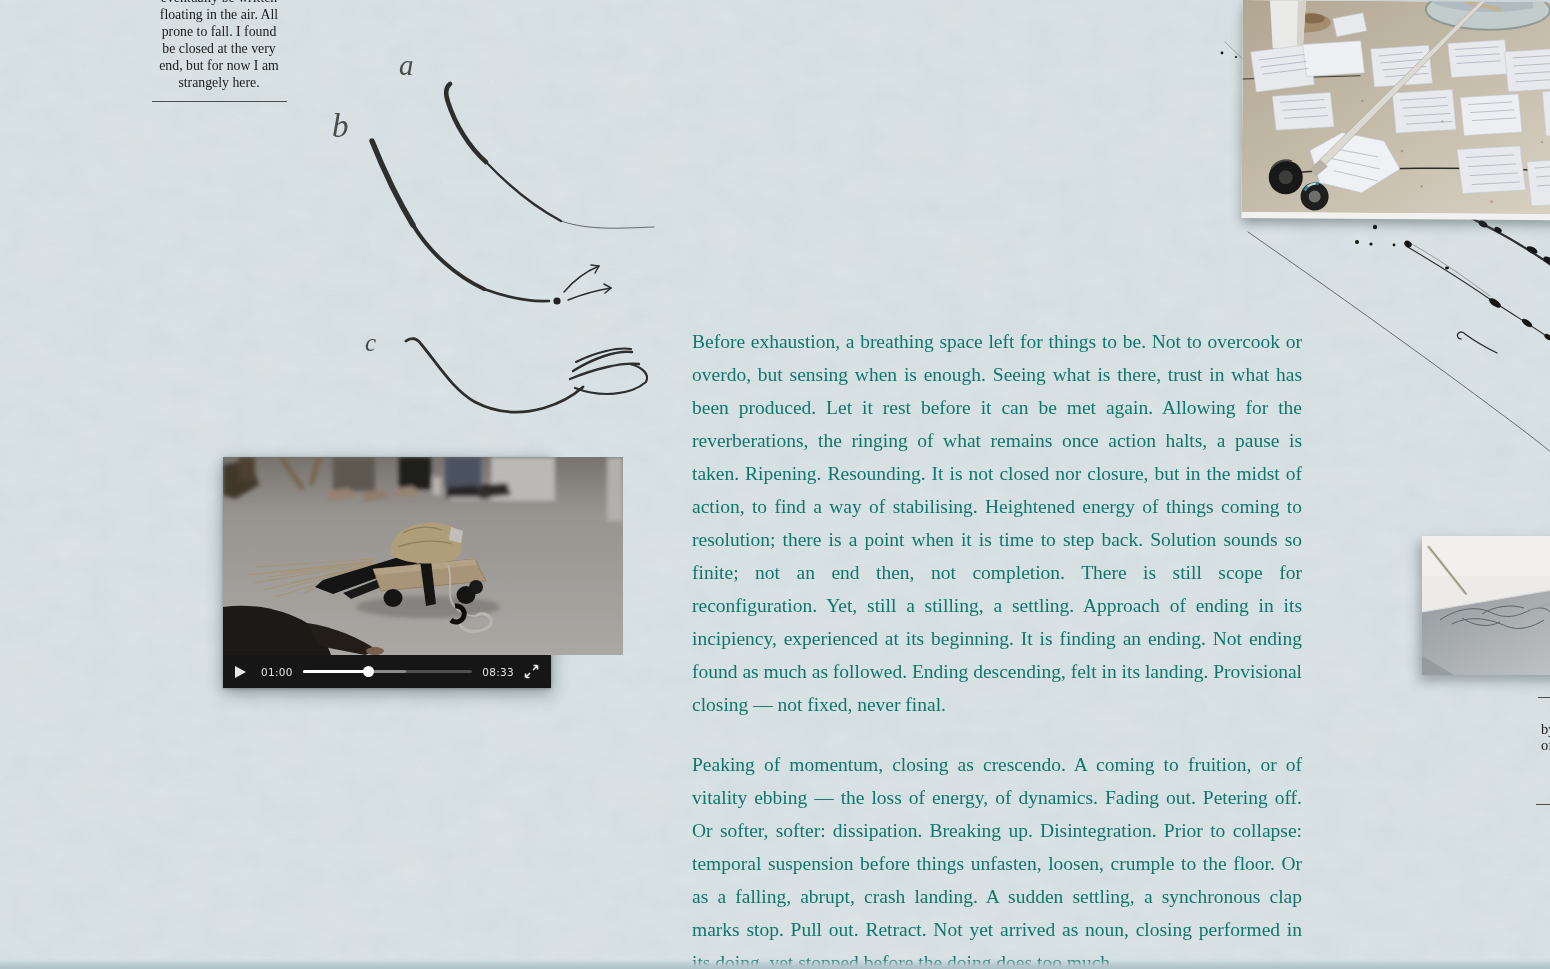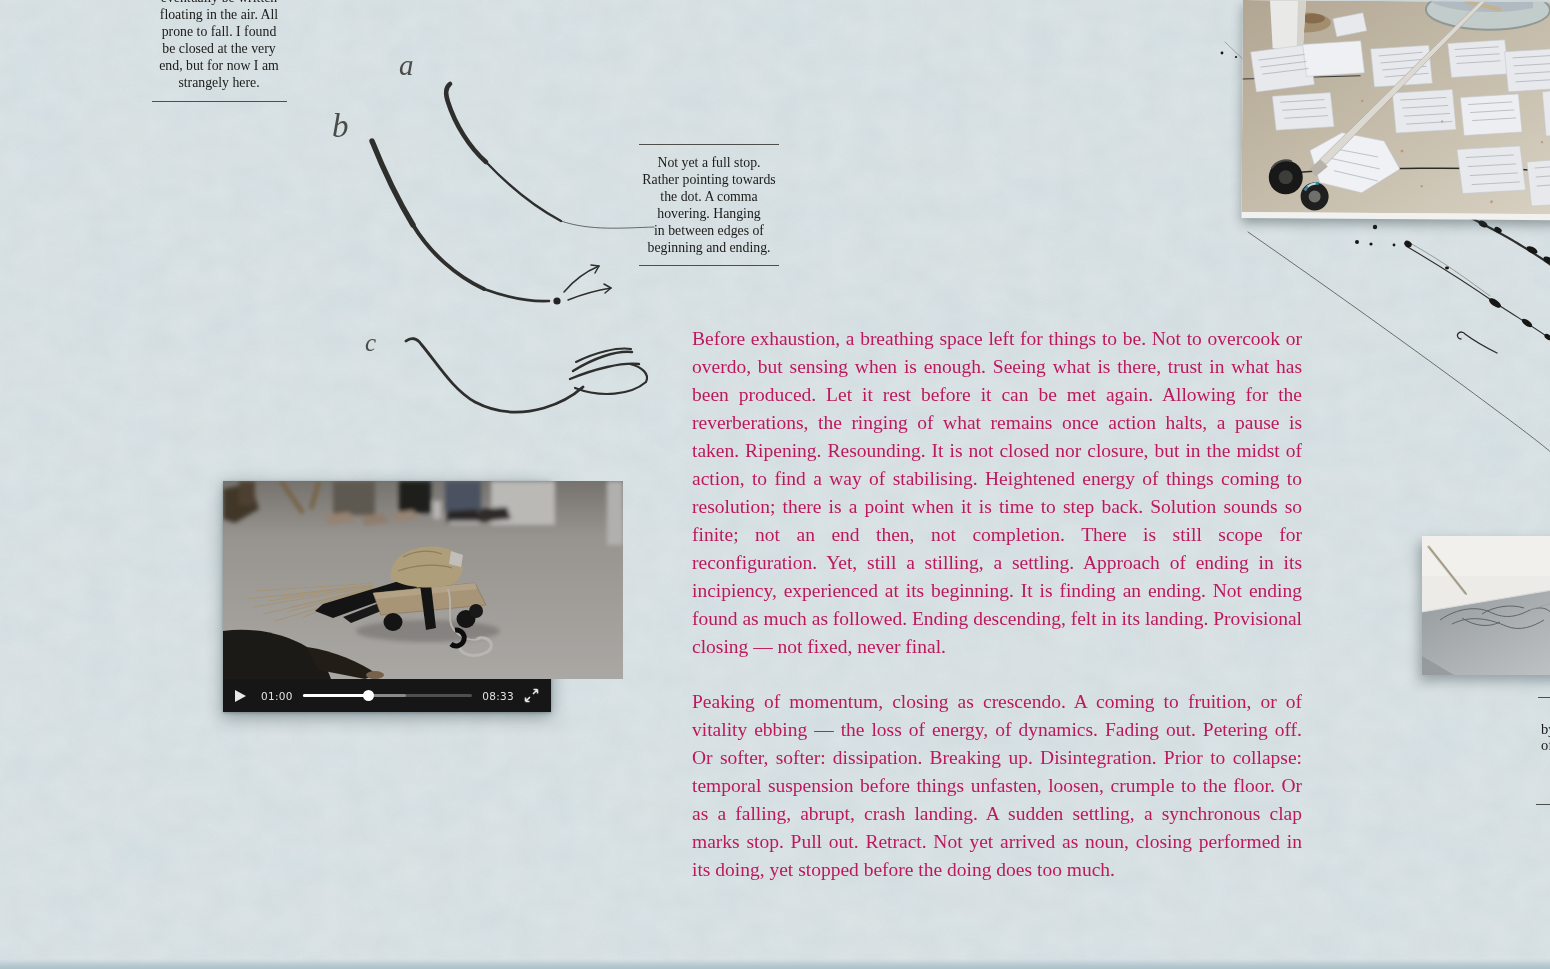--- a/index.html
+++ b/index.html
@@ -15,28 +15,28 @@
   .content{z-index:2;}
 
   
   .note{position:absolute;z-index:3;font-size:13.8px;line-height:17px;text-align:center;color:#1b1b19;}
   .rule{position:absolute;z-index:3;height:1px;background:#4e4e4a;}
   .note .inner-rule{height:1px;background:#4e4e4a;border:none;margin:0;}
 
   
   .essay{position:absolute;left:692px;top:325px;width:610px;z-index:3;}
   .essay p{
-    margin:0 0 27px 0;font-size:19.5px;line-height:28px;text-align:justify;
-    color:#be185d; hyphens:auto;
+    margin:0 0 27px 0;font-size:19.5px;line-height:33px;text-align:justify;
+    color:#0f766e; hyphens:auto;
   }
 
   
   .video{position:absolute;left:223px;top:457px;width:328px;height:231px;z-index:4;
     box-shadow:0 5px 16px rgba(45,62,68,.45), 0 1px 3px rgba(45,62,68,.35);
-    background:#000000;margin-top:24px;}
+    background:#000000;}
   .video .scene{width:400px;height:198px;overflow:hidden;}
   .vbar{
     position:absolute;left:0;bottom:0;width:100%;height:33px;
     background:rgba(24,24,24,.93);
     display:flex;align-items:center;gap:10px;padding:0 12px;box-sizing:border-box;
     font-family:"DejaVu Sans", sans-serif;
   }
   .playbtn{width:16px;height:16px;cursor:pointer;display:flex;align-items:center;}
   .playbtn .tri{width:0;height:0;border-left:11px solid #e8e8e8;border-top:6.5px solid transparent;border-bottom:6.5px solid transparent;}
   .vtime{font-size:10.5px;color:#e2e2e2;letter-spacing:.3px;white-space:nowrap;}
@@ -87,32 +87,20 @@
   <div class="note content" style="left:150px;top:-11px;width:138px;">
     <div>eventually be written</div>
     <div>floating in the air. All</div>
     <div>prone to fall. I found</div>
     <div>be closed at the very</div>
     <div>end, but for now I am</div>
     <div>strangely here.</div>
   </div>
   <div class="rule" style="left:152px;top:101px;width:135px;"></div>
 
-  <div class="note content" style="left:636px;top:144px;width:146px;">
-    <hr class="inner-rule" style="width:140px;margin:0 auto;">
-    <div style="padding:9px 0;">
-      <div>Not yet a full stop.</div>
-      <div>Rather pointing towards</div>
-      <div>the dot. A comma</div>
-      <div>hovering. Hanging</div>
-      <div>in between edges of</div>
-      <div>beginning and ending.</div>
-    </div>
-    <hr class="inner-rule" style="width:140px;margin:0 auto;">
-  </div>
 
   <svg class="layer content" style="left:315px;top:30px;" width="350" height="392" viewBox="315 30 350 392">
     <g fill="none" stroke="#2e2e2c" stroke-linecap="round">
 
       <path d="M450,84 C446,87 445,93 448,102 C455,124 469,147 486,162" stroke-width="4.6"></path>
       <path d="M486,162 C505,182 533,206 561,221" stroke-width="2.3"></path>
       <path d="M561,221 C590,231 622,228 654,227" stroke-width="0.9" stroke-opacity=".75"></path>
 
       <path d="M372,141 C382,166 396,197 413,225" stroke-width="5.4"></path>
       <path d="M413,225 C430,253 456,276 484,289" stroke-width="4"></path>

